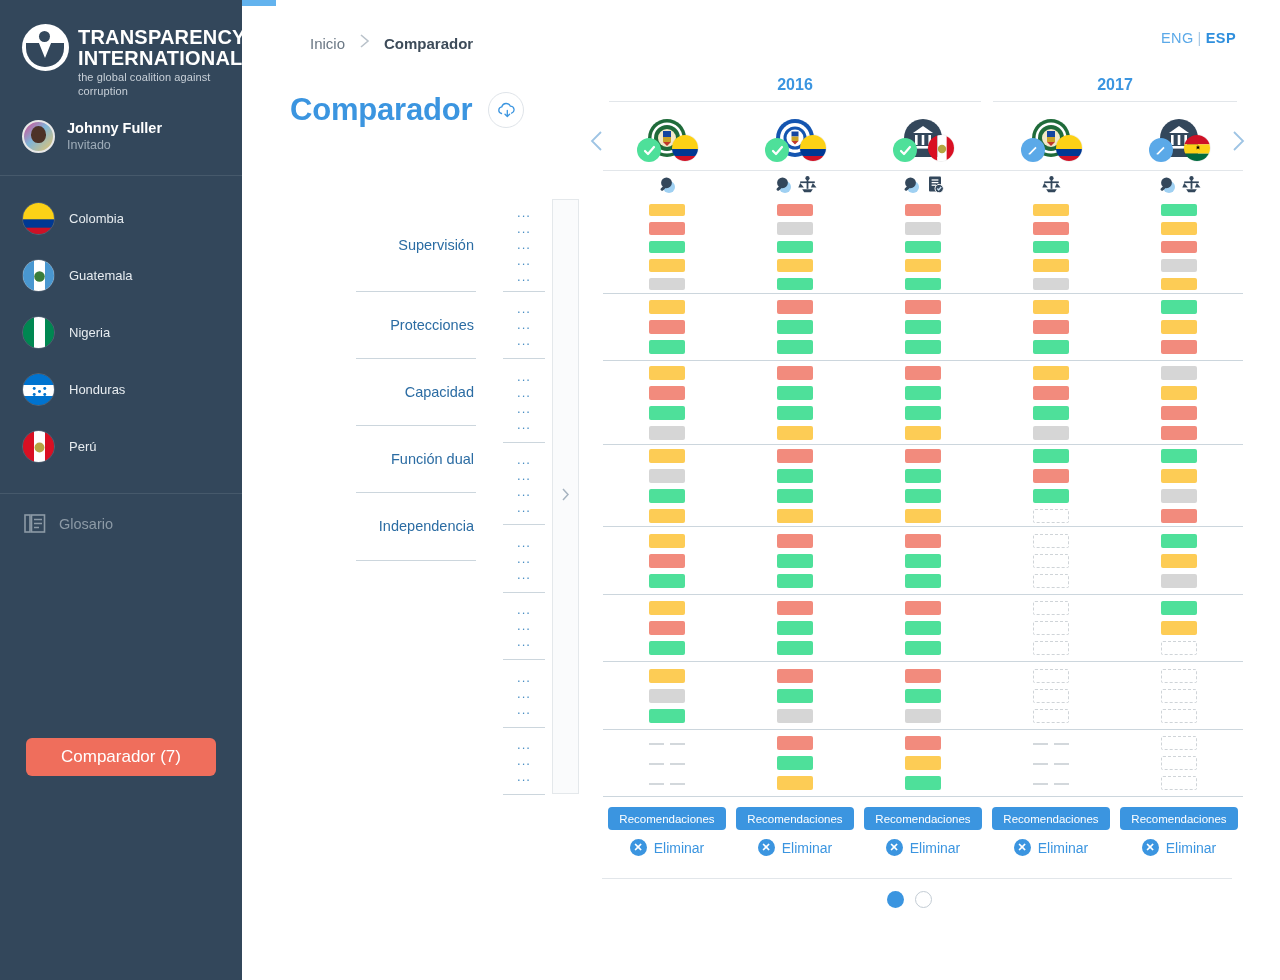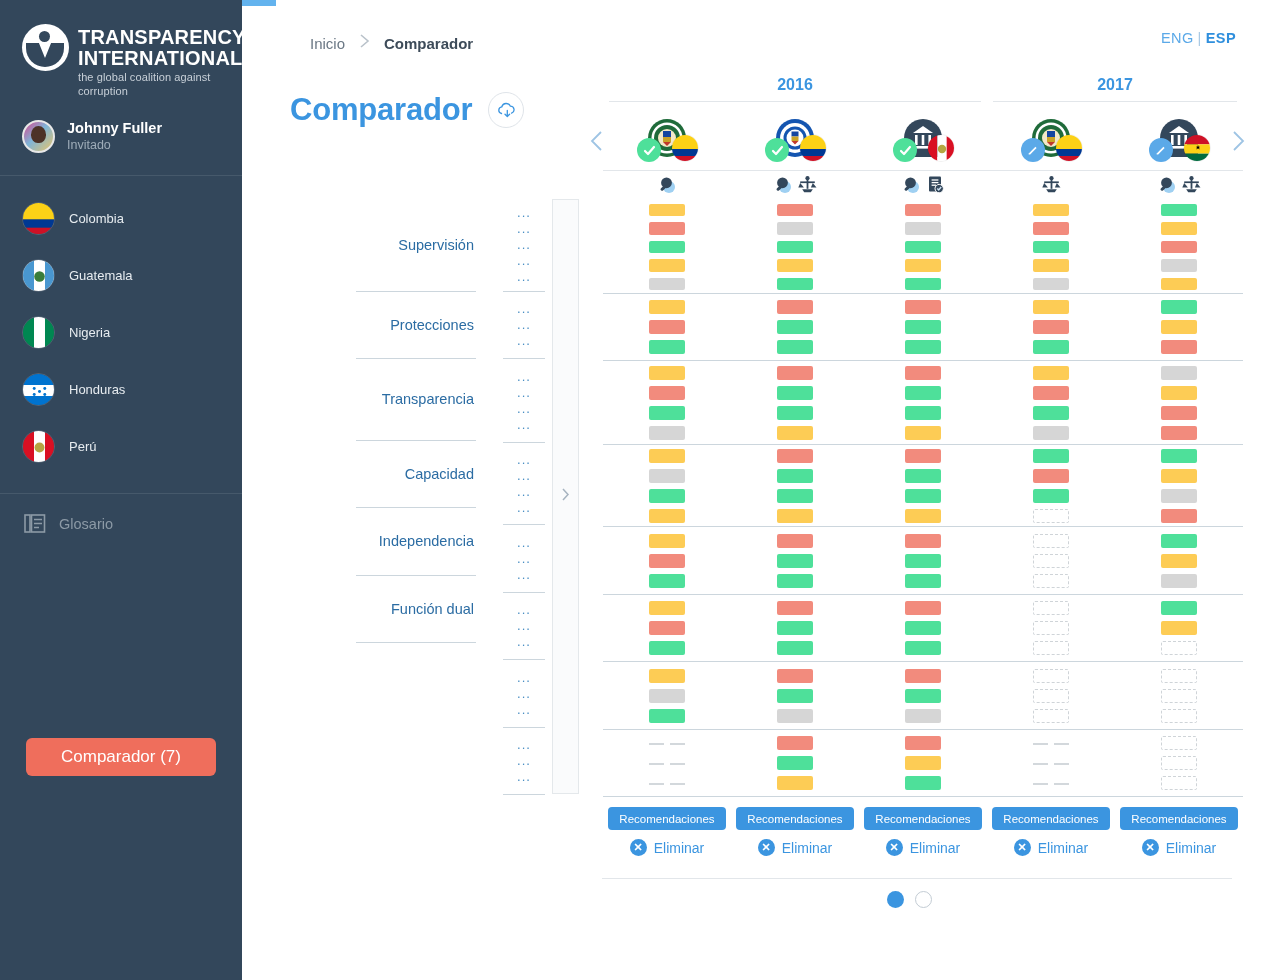--- a/index.html
+++ b/index.html
@@ -786,24 +786,23 @@
           <div class="elim-row">
             <span class="elim-icon">✕</span>
                   <span class="elim-label">Eliminar</span>
           </div>
         </div>
       </div>
 
     <div class="row-labels" id="row-labels" style="top: 193px;">
         <div class="rl-cell" style="height: 93px;">Supervisión</div>
         <div class="rl-cell" style="height: 67px;">Protecciones</div>
-        <div class="rl-cell" style="height: 82px;">Transparencia</div>
         <div class="rl-cell" style="height: 67px;">Capacidad</div>
+        <div class="rl-cell" style="height: 67px;">Función dual</div>
         <div class="rl-cell" style="height: 68px;">Independencia</div>
-        <div class="rl-cell" style="height: 67px;">Función dual</div>
       </div>
     <div class="ell-col" id="ell-col" style="top: 193px;">
         <div class="ell-cell" style="height: 93px;">
           <span class="ell">...</span>
           <span class="ell">...</span>
           <span class="ell">...</span>
           <span class="ell">...</span>
           <span class="ell">...</span>
         </div>
         <div class="ell-cell" style="height: 67px;">

